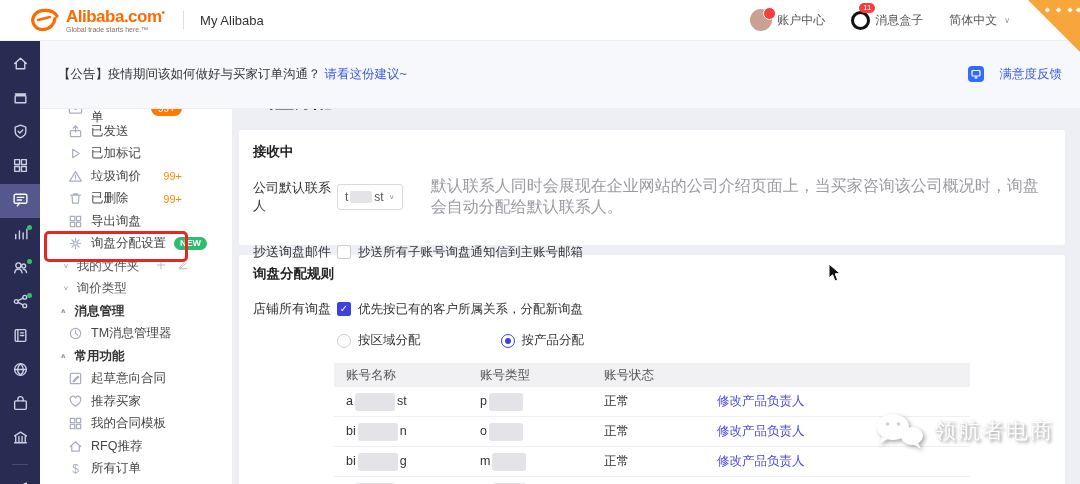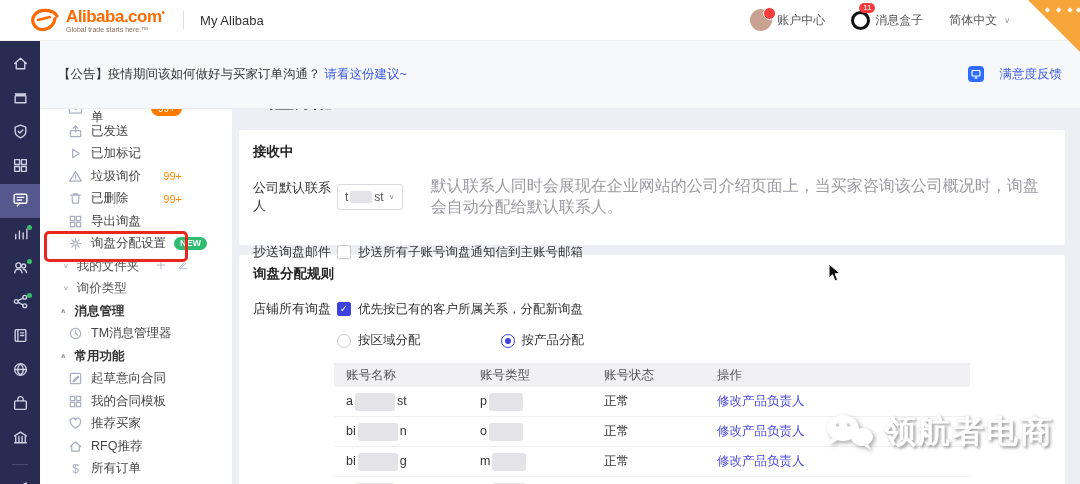--- a/index.html
+++ b/index.html
@@ -102,21 +102,21 @@
   .thead{display:grid;grid-template-columns:134px 124px 113px 1fr;background:#f1f1f4;height:24px;
          align-items:center;color:#555;}
   .thead .tcell{padding-left:12px;}
   .trow{display:grid;grid-template-columns:134px 124px 113px 1fr;height:29px;align-items:center;
         border-bottom:1px solid #efeff2;color:#333;}
   .trow .tcell{padding-left:12px;white-space:nowrap;}
   .action{color:#4a4ae0;cursor:pointer;text-decoration:none;}
   
   .cursor{position:absolute;left:596px;top:188px;z-index:10;pointer-events:none;}
   .watermark{position:absolute;right:26px;top:410px;display:flex;align-items:center;gap:10px;z-index:8;pointer-events:none;}
-  .wm-text{font-size:32px;font-weight:bold;color:#fff;letter-spacing:2px;
+  .wm-text{font-size:22px;font-weight:normal;color:#fff;letter-spacing:2px;
            text-shadow:0 0 1px #c8c8c8,2px 2px 3px rgba(110,110,110,.65);}
   .wm-icon{filter:drop-shadow(2px 2px 2px rgba(110,110,110,.6));}
 </style>
 </head>
 <body>
 
 <div class="page">
 
   <div class="header">
     <div class="logo-wrap">
@@ -367,35 +367,35 @@
           <svg width="15" height="15" viewBox="0 0 16 16" aria-hidden="true">
             <rect x="2.5" y="2.5" width="11" height="11" rx="1" fill="none" stroke="currentColor" stroke-width="1.3" stroke-linecap="round" stroke-linejoin="round"></rect>
             <path d="M5.5 10.5l5-5 .9.9-5 5H5.5z" fill="none" stroke="currentColor" stroke-width="1.3" stroke-linecap="round" stroke-linejoin="round"></path>
           </svg>
         </span>
         <span>起草意向合同</span>
       </div>
       <div class="sitem">
         <span class="sicon">
           <svg width="15" height="15" viewBox="0 0 16 16" aria-hidden="true">
+            <path d="M8 13S2.5 9.6 2.5 6.2A2.8 2.8 0 018 4.4a2.8 2.8 0 015.5 1.8C13.5 9.6 8 13 8 13z" fill="none" stroke="currentColor" stroke-width="1.3" stroke-linecap="round" stroke-linejoin="round"></path>
+          </svg>
+        </span>
+        <span>推荐买家</span>
+      </div>
+      <div class="sitem">
+        <span class="sicon">
+          <svg width="15" height="15" viewBox="0 0 16 16" aria-hidden="true">
             <rect x="2.5" y="2.5" width="4.6" height="4.6" fill="none" stroke="currentColor" stroke-width="1.3" stroke-linecap="round" stroke-linejoin="round"></rect>
             <rect x="8.9" y="2.5" width="4.6" height="4.6" fill="none" stroke="currentColor" stroke-width="1.3" stroke-linecap="round" stroke-linejoin="round"></rect>
             <rect x="2.5" y="8.9" width="4.6" height="4.6" fill="none" stroke="currentColor" stroke-width="1.3" stroke-linecap="round" stroke-linejoin="round"></rect>
             <rect x="8.9" y="8.9" width="4.6" height="4.6" fill="none" stroke="currentColor" stroke-width="1.3" stroke-linecap="round" stroke-linejoin="round"></rect>
           </svg>
         </span>
         <span>我的合同模板</span>
-      </div>
-      <div class="sitem">
-        <span class="sicon">
-          <svg width="15" height="15" viewBox="0 0 16 16" aria-hidden="true">
-            <path d="M8 13S2.5 9.6 2.5 6.2A2.8 2.8 0 018 4.4a2.8 2.8 0 015.5 1.8C13.5 9.6 8 13 8 13z" fill="none" stroke="currentColor" stroke-width="1.3" stroke-linecap="round" stroke-linejoin="round"></path>
-          </svg>
-        </span>
-        <span>推荐买家</span>
       </div>
       <div class="sitem">
         <span class="sicon">
           <svg width="15" height="15" viewBox="0 0 16 16" aria-hidden="true">
             <path d="M2.5 8 8 3l5.5 5M4 7v6h8V7" fill="none" stroke="currentColor" stroke-width="1.3" stroke-linecap="round" stroke-linejoin="round"></path>
           </svg>
         </span>
         <span>RFQ推荐</span>
       </div>
       <div class="sitem">
@@ -440,21 +440,20 @@
         <span class="radio-group2">
           <span class="radio sel"></span>
           <span class="radio-label">按产品分配</span>
         </span>
       </div>
       <div class="table">
         <div class="thead">
           <div class="tcell">账号名称</div>
           <div class="tcell">账号类型</div>
           <div class="tcell">账号状态</div>
-          <div class="tcell">操作</div>
         </div>
         <div>
             <div class="trow">
               <div class="tcell"><span>a</span><span class="blur name-b"></span><span>st</span></div>
               <div class="tcell"><span>p</span><span class="blur type-b"></span></div>
               <div class="tcell">正常</div>
               <div class="tcell"><a class="action">修改产品负责人</a></div>
             </div>
             <div class="trow">
               <div class="tcell"><span>bi</span><span class="blur name-b"></span><span>n</span></div>

